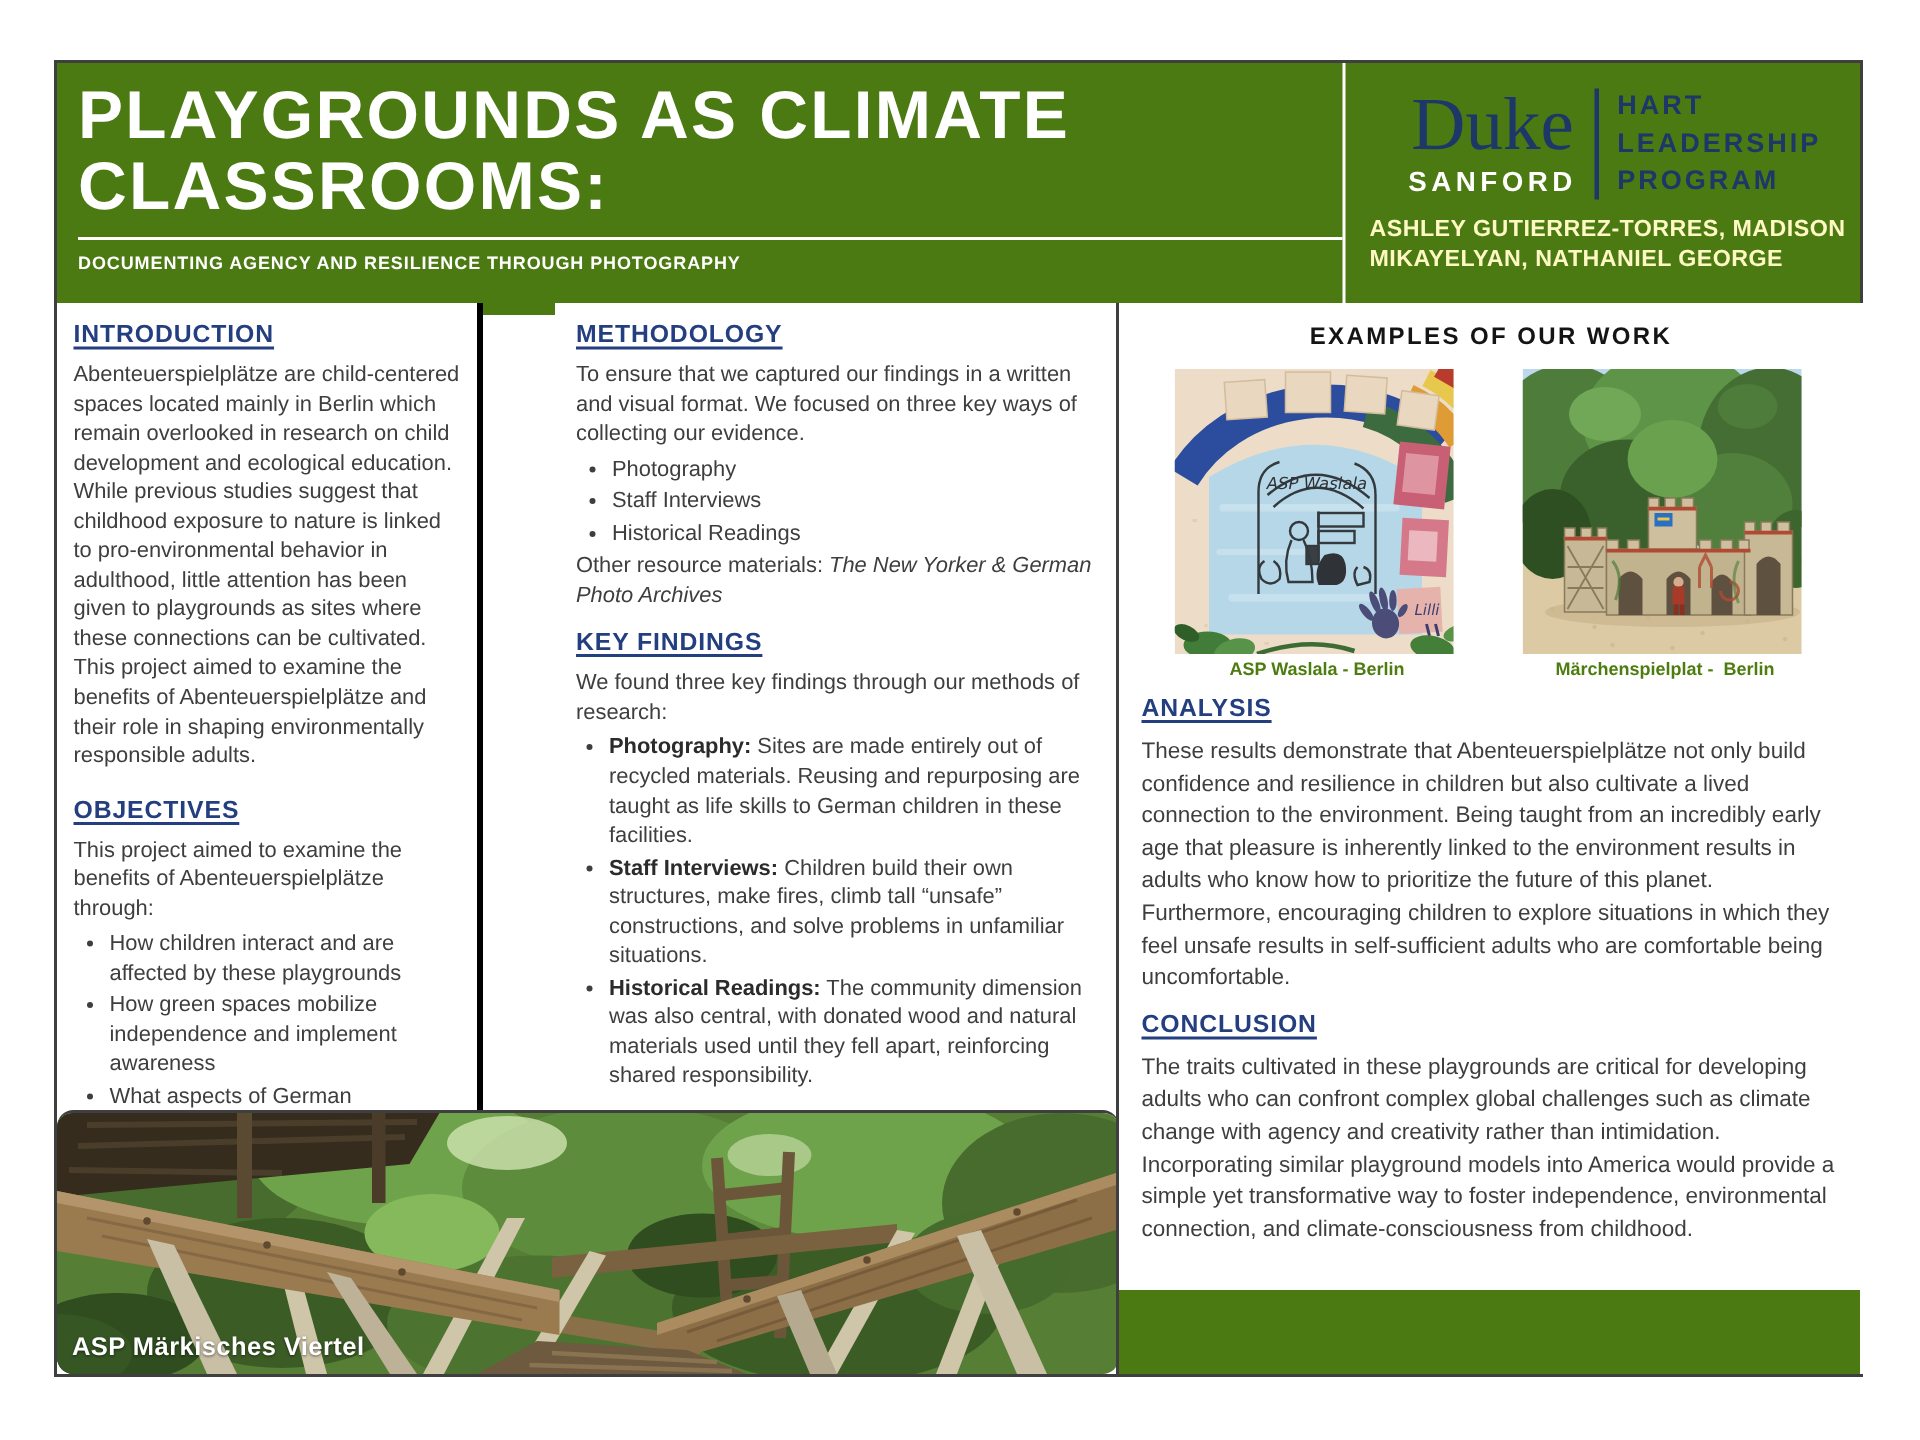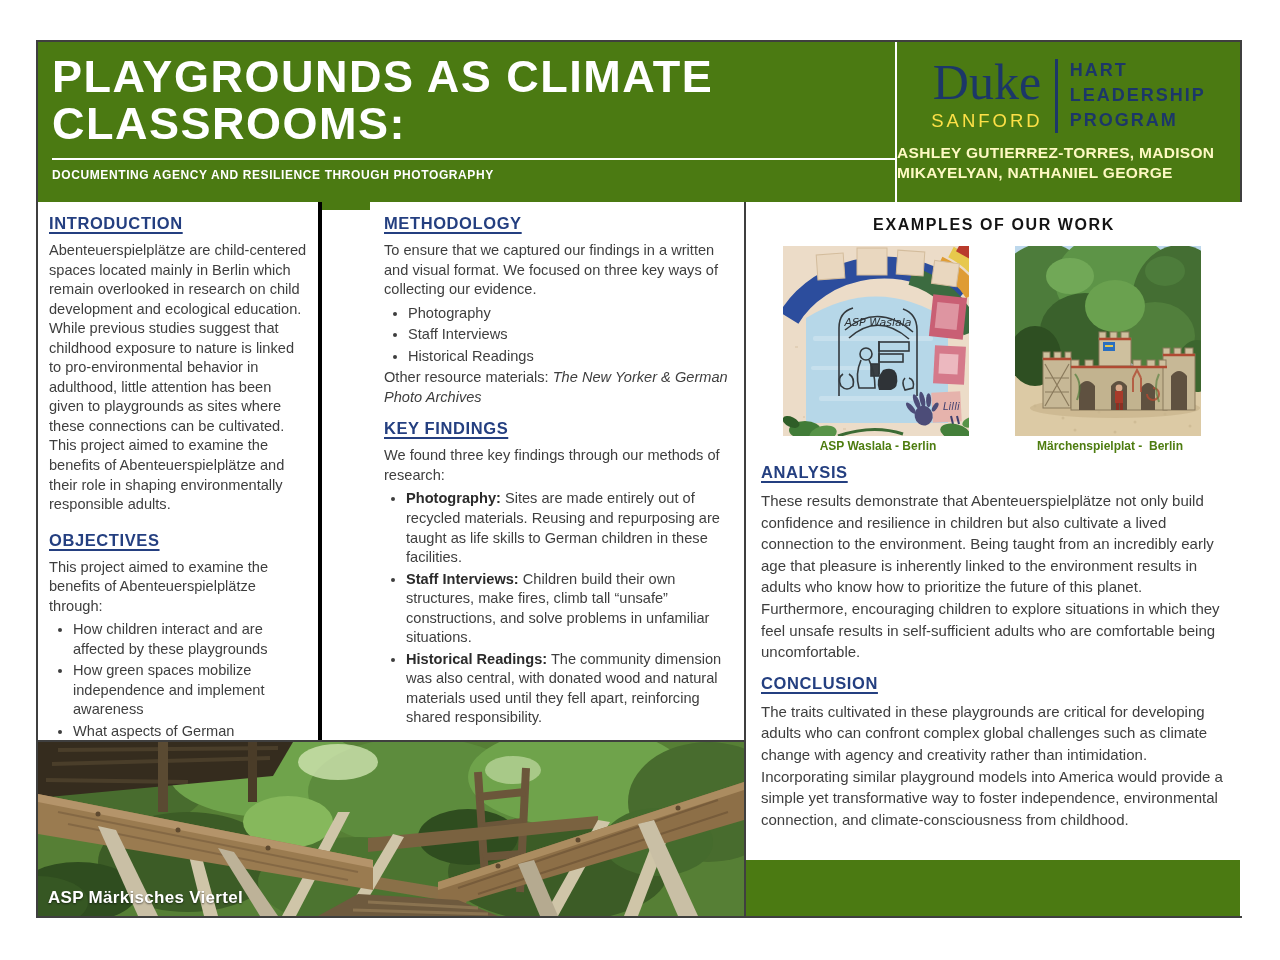--- a/index.html
+++ b/index.html
@@ -1,27 +1,27 @@
 <!DOCTYPE html>
 <html><head>
 <meta charset="utf-8">
 <style>
   html,body{margin:0;padding:0;background:#ffffff;}
   body{width:1280px;height:960px;position:relative;font-family:"Liberation Sans",sans-serif;overflow:hidden;}
   .poster{position:absolute;left:36px;top:40px;width:1206px;height:878px;border:2px solid #3f3f3f;background:#ffffff;box-sizing:border-box;}
   
-  .header{position:absolute;top:0;left:0;right:0;height:168px;background:#4b7a12;display:flex;}
+  .header{position:absolute;top:0;left:0;right:0;height:168px;background:#4b7a12;display:flex;gap:16px;}
   .header-left{width:859px;box-sizing:border-box;border-right:2px solid #ffffff;padding:12px 0 0 14px;position:relative;}
   .title{color:#ffffff;font-weight:bold;font-size:45px;line-height:1.04;letter-spacing:1.5px;}
   .title-rule{border:none;border-top:2px solid #ffffff;margin:10px 0 8px 0;width:100%;}
   .subtitle{color:#ffffff;font-weight:bold;font-size:12px;letter-spacing:0.6px;}
   .header-right{flex:1;display:flex;flex-direction:column;align-items:center;box-sizing:border-box;border-radius:17px;}
   .logo-row{display:flex;align-items:center;gap:12px;margin-top:16px;}
   .logo-duke{font-family:"Liberation Serif",serif;font-size:50px;line-height:0.9;color:#1c3768;text-align:center;}
-  .logo-sanford{font-size:18.5px;font-weight:normal;letter-spacing:3px;color:#fde047;text-align:center;margin-top:5px;}
+  .logo-sanford{font-size:18.5px;font-weight:bold;letter-spacing:3px;color:#ffffff;text-align:center;margin-top:5px;}
   .logo-bar{width:3px;height:74px;background:#1c3768;}
   .logo-program{font-size:18px;font-weight:bold;color:#1c3768;letter-spacing:2px;line-height:1.4;}
   .authors{margin-top:9px;width:100%;box-sizing:border-box;padding-right:8px;text-align:left;color:#fef9c3;font-weight:bold;font-size:15.5px;line-height:1.3;letter-spacing:0.3px;}
   
   .col{position:absolute;box-sizing:border-box;overflow:hidden;background:#ffffff;}
   .col1{left:0;top:160px;width:284px;height:538px;border-right:4px solid #000000;padding:12px 8px 0 11px;}
   .col2{left:332px;top:160px;width:376px;height:714px;border-right:2px solid #3f3f3f;padding:12px 12px 0 14px;}
   .col3{left:708px;top:160px;width:496px;height:714px;padding:8px 15px 0 15px;}
   .section-heading{color:#243f80;font-weight:bold;font-size:16.5px;letter-spacing:0.6px;text-decoration:underline;text-decoration-thickness:2px;text-underline-offset:3px;margin:0 0 8px 0;}
   .body-text{color:#3e3e3e;font-size:14.6px;line-height:1.34;margin:0 0 4px 0;}
@@ -34,21 +34,21 @@
   .section-gap{height:12px;}
   .italic{font-style:italic;}
   
   .examples-heading{text-align:center;color:#141414;font-weight:bold;font-size:16px;letter-spacing:1.6px;margin:6px 0 12px 0;}
   .photo-row{display:flex;justify-content:center;gap:42px;}
   .photo-fig{width:190px;}
   .photo-frame{width:186px;height:190px;overflow:hidden;}
   .photo-caption{text-align:center;font-weight:bold;color:#4d7c0f;font-size:12px;margin-top:3px;white-space:pre;}
   .green-block{position:absolute;left:708px;right:0;bottom:0;height:56px;background:#4b7a12;}
   
-  .bottom-photo{position:absolute;left:0;top:698px;width:708px;height:176px;border-top:2px solid #3f3f3f;box-sizing:border-box;overflow:hidden;}
+  .bottom-photo{position:absolute;left:0;top:698px;width:708px;height:176px;border-top:2px solid #3f3f3f;box-sizing:border-box;overflow:hidden;border-radius:11px;}
   .bottom-caption{position:absolute;left:10px;bottom:8px;color:#ffffff;font-weight:bold;font-size:17px;letter-spacing:0.3px;text-shadow:0 1px 2px rgba(0,0,0,0.55);}
 </style>
 </head>
 <body>
 
 <div class="poster">
 
   <div class="header">
     <div class="header-left">
       <div class="title">

